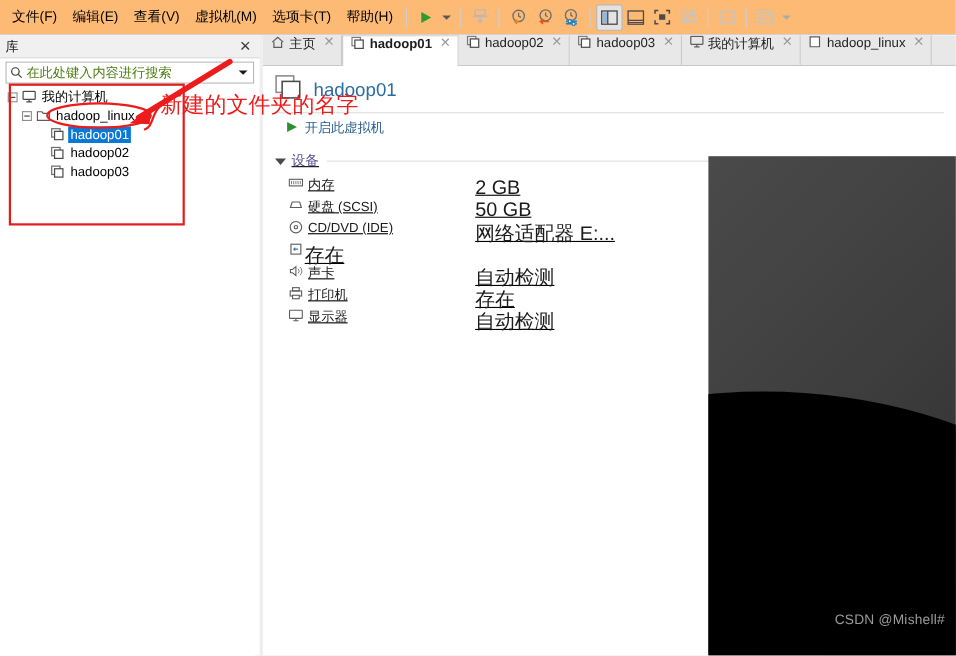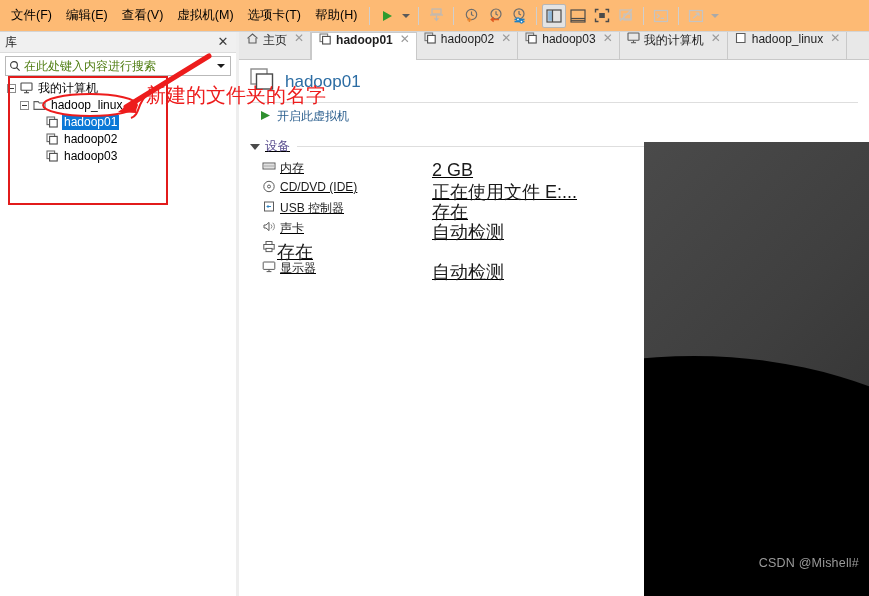--- a/index.html
+++ b/index.html
@@ -688,41 +688,50 @@
               <svg width="14" height="12" viewBox="0 0 14 12">
                 <rect x="1" y="3" width="12" height="6" fill="none" stroke="#5c5c5c" stroke-width="1"></rect>
                 <path d="M3 4.5 V7.5 M5 4.5 V7.5 M7 4.5 V7.5 M9 4.5 V7.5 M11 4.5 V7.5" stroke="#7d7d7d" stroke-width="0.9"></path>
               </svg>
             </span>
             <span class="dev-name">内存</span>
             <span class="dev-val">2 GB</span>
           </div>
 
 
+          <div class="dev-row">
+            <span class="dev-icon">
+              <svg width="14" height="12" viewBox="0 0 14 12">
+                <path d="M2 8.6 L3.6 3.6 H10.4 L12 8.6 Z" fill="none" stroke="#5c5c5c" stroke-width="1"></path>
+                <path d="M2 8.6 H12" stroke="#5c5c5c" stroke-width="1"></path>
+              </svg>
+            </span>
+            <span class="dev-name">硬盘 (SCSI)</span>
+            <span class="dev-val">50 GB</span>
+          </div>
 
           <div class="dev-row">
             <span class="dev-icon">
               <svg width="14" height="13" viewBox="0 0 14 13">
                 <circle cx="7" cy="6.5" r="5.2" fill="none" stroke="#5c5c5c" stroke-width="1"></circle>
                 <circle cx="7" cy="6.5" r="1.5" fill="none" stroke="#5c5c5c" stroke-width="1"></circle>
               </svg>
             </span>
             <span class="dev-name">CD/DVD (IDE)</span>
-            <span class="dev-val">正在使用文件 E:...</span>
+            <span class="dev-val">网络适配器 E:...</span>
           </div>
 
 
           <div class="dev-row">
             <span class="dev-icon">
               <svg width="14" height="13" viewBox="0 0 14 13">
                 <rect x="2.5" y="2" width="9" height="9" fill="none" stroke="#5c5c5c" stroke-width="1"></rect>
                 <path d="M5 6.5 H9 M6.4 5.1 L5 6.5 L6.4 7.9" fill="none" stroke="#2e82c0" stroke-width="1"></path>
               </svg>
             </span>
-            <span class="dev-name">USB 控制器</span>
             <span class="dev-val">存在</span>
           </div>
 
           <div class="dev-row">
             <span class="dev-icon">
               <svg width="14" height="13" viewBox="0 0 14 13">
                 <path d="M2 5 H4 L7 2.4 V10.6 L4 8 H2 Z" fill="none" stroke="#5c5c5c" stroke-width="1"></path>
                 <path d="M9 4.4 A3 3 0 0 1 9 8.6" fill="none" stroke="#7d7d7d" stroke-width="0.9"></path>
                 <path d="M10.8 2.8 A5 5 0 0 1 10.8 10.2" fill="none" stroke="#7d7d7d" stroke-width="0.9"></path>
               </svg>
@@ -732,20 +741,21 @@
           </div>
 
           <div class="dev-row">
             <span class="dev-icon">
               <svg width="14" height="13" viewBox="0 0 14 13">
                 <rect x="4" y="1.5" width="6" height="3" fill="none" stroke="#5c5c5c" stroke-width="1"></rect>
                 <rect x="1.8" y="4.5" width="10.4" height="4.6" fill="none" stroke="#5c5c5c" stroke-width="1"></rect>
                 <rect x="4" y="8.4" width="6" height="3.2" fill="#fff" stroke="#5c5c5c" stroke-width="1"></rect>
               </svg>
             </span>
+            <span class="dev-name">打印机</span>
             <span class="dev-val">存在</span>
           </div>
 
           <div class="dev-row">
             <span class="dev-icon">
               <svg width="14" height="13" viewBox="0 0 14 13">
                 <rect x="1.2" y="2" width="11.6" height="7.4" rx="0.6" fill="none" stroke="#5c5c5c" stroke-width="1"></rect>
                 <path d="M4.6 11.6 H9.4 M7 9.4 V11.6" stroke="#5c5c5c" stroke-width="1"></path>
               </svg>
             </span>

